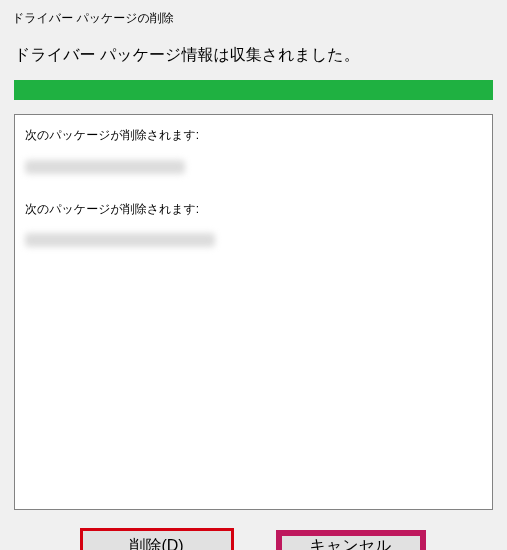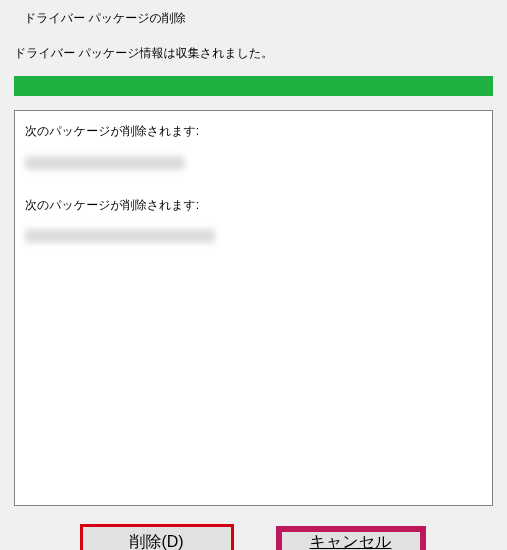--- a/index.html
+++ b/index.html
@@ -7,26 +7,26 @@
     margin: 0;
     padding: 0;
     width: 507px;
     height: 550px;
     background: #f0f0f0;
     font-family: "Yu Gothic UI", "Meiryo", sans-serif;
     font-size: 12px;
     color: #000;
   }
   .title {
-    padding: 10px 12px 6px 24px;
+    padding: 10px 12px 6px 12px;
     font-size: 12px;
   }
   .status {
     padding: 12px 14px 6px 14px;
-    font-size: 12px;
+    font-size: 16px;
   }
   .progress-outer {
     margin: 8px 14px 14px 14px;
     height: 20px;
     background: #1fb141;
   }
   .info-box {
     margin: 0 14px 14px 14px;
     border: 1px solid #828282;
     background: #ffffff;

